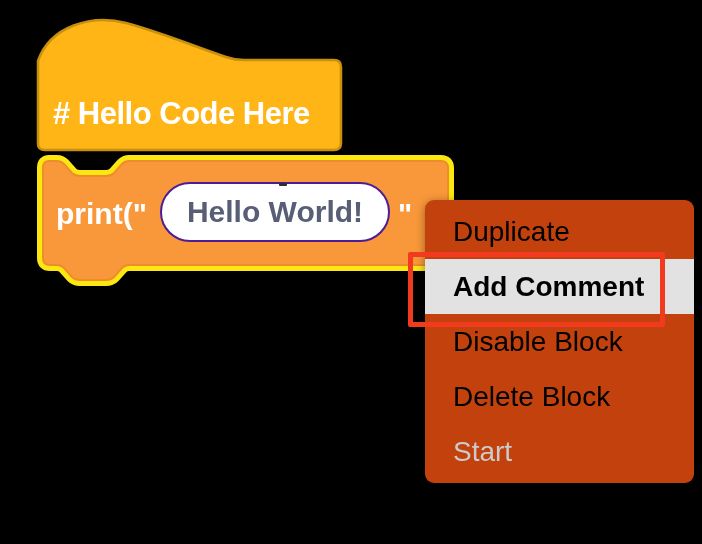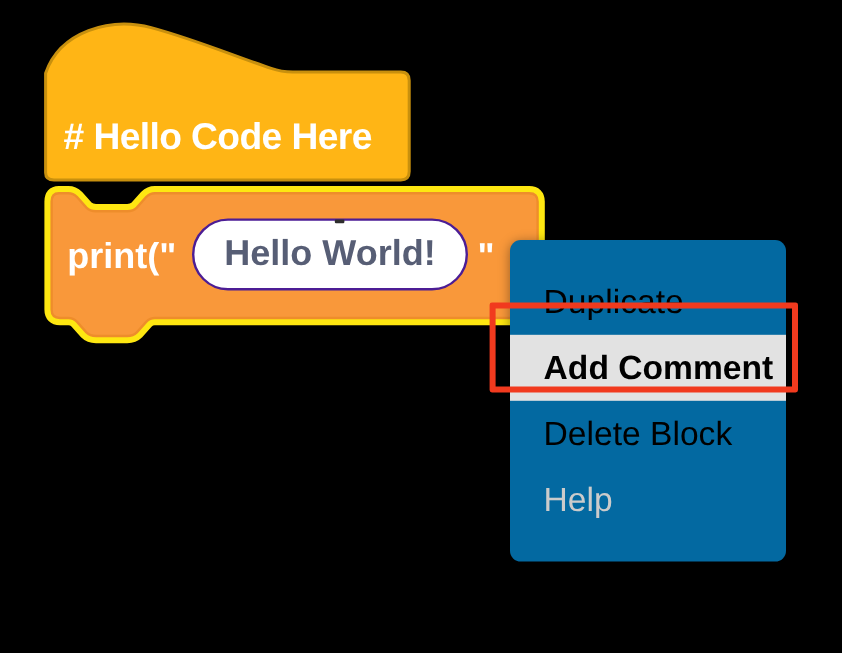--- a/index.html
+++ b/index.html
@@ -29,22 +29,22 @@
     background:#fff;border:2px solid #4c1d95;border-radius:32px;
     box-sizing:border-box;display:flex;align-items:center;justify-content:center;
     font-size:30px;font-weight:bold;color:#575E75;white-space:nowrap;
   }
   .stray-dash{
     position:absolute;left:279px;top:183px;width:8px;height:3px;
     background:#2e2e2e;border-radius:1px;
   }
   
   .context-menu{
-    position:absolute;left:425px;top:200px;width:230px;
-    background:#0369a1;border-radius:9px;padding:24px 0;
+    position:absolute;left:425px;top:200px;width:269px;
+    background:#c2410c;border-radius:9px;padding:4px 0;
     box-shadow:0 2px 10px rgba(0,0,0,.4);
   }
   .menu-item{
     height:55px;line-height:55px;padding-left:28px;
     font-size:28px;color:#000;cursor:pointer;white-space:nowrap;
   }
   .menu-item.hovered{background:#E2E2E2;font-weight:bold;}
   .menu-item.disabled{color:#CBCBCB;cursor:default;}
   
   .highlight-box{
@@ -90,19 +90,20 @@
     <span>Hello World!</span>
   </div>
 
   <div class="stray-dash"></div>
 
   <div class="quote-label">"</div>
 
   <div class="context-menu">
     <div class="menu-item">Duplicate</div>
     <div class="menu-item hovered">Add Comment</div>
+    <div class="menu-item">Disable Block</div>
     <div class="menu-item">Delete Block</div>
-    <div class="menu-item disabled">Help</div>
+    <div class="menu-item disabled">Start</div>
   </div>
 
   <div class="highlight-box"></div>
 
 </div>
 
 </body></html>

